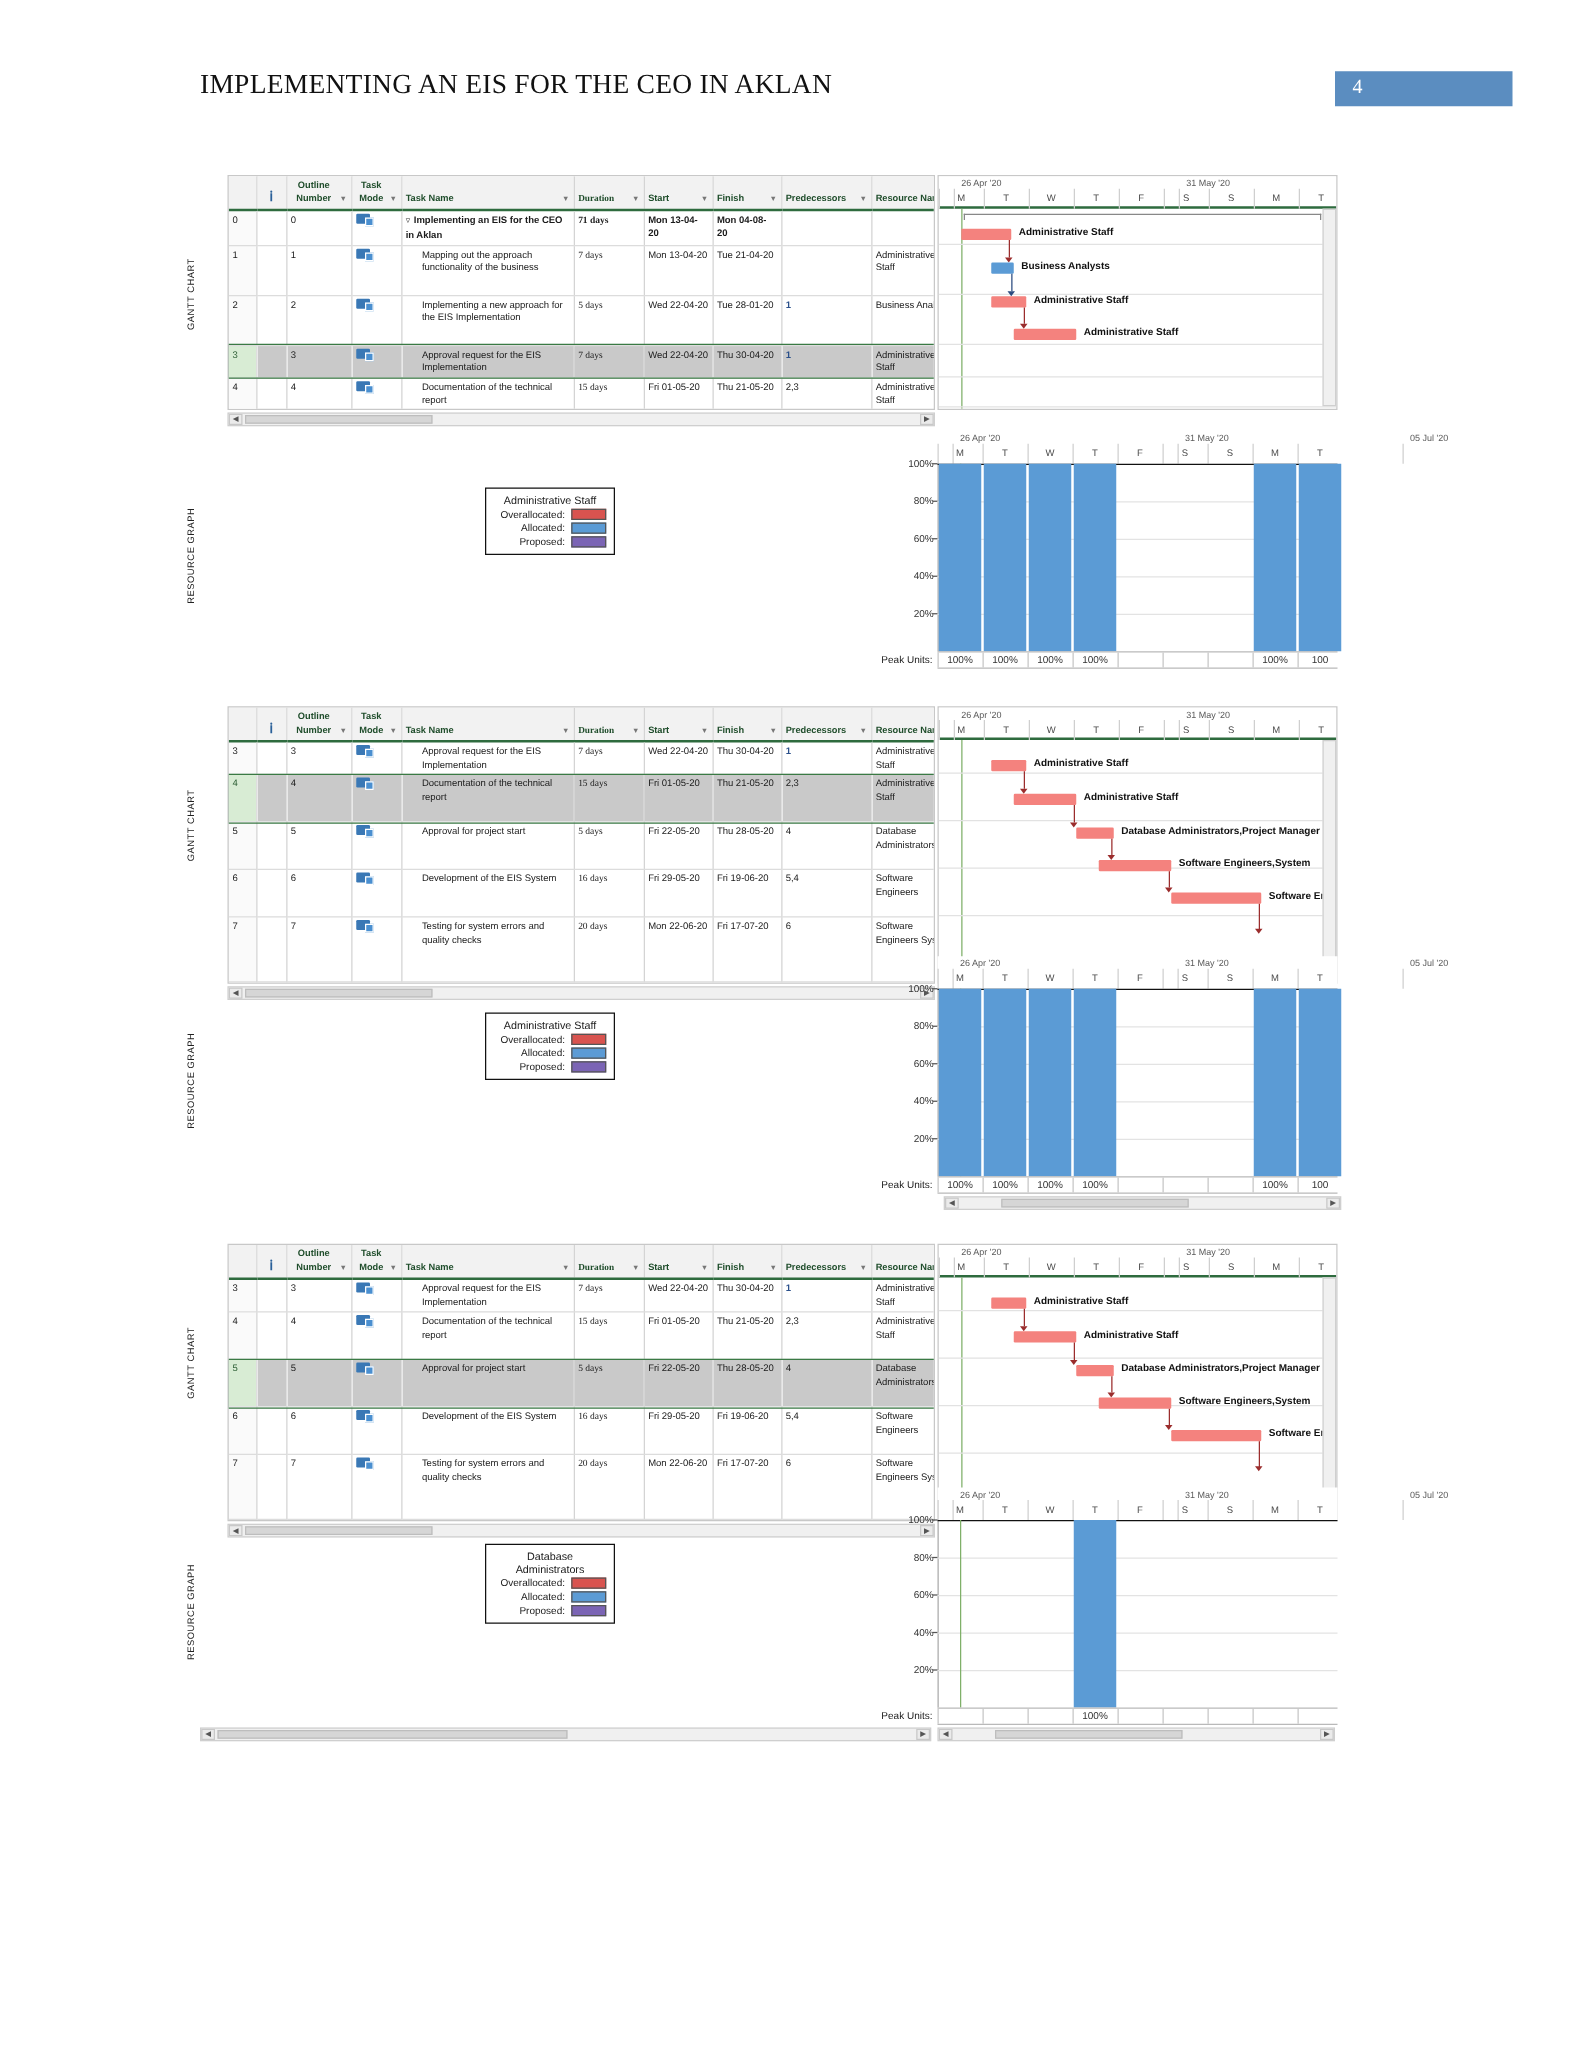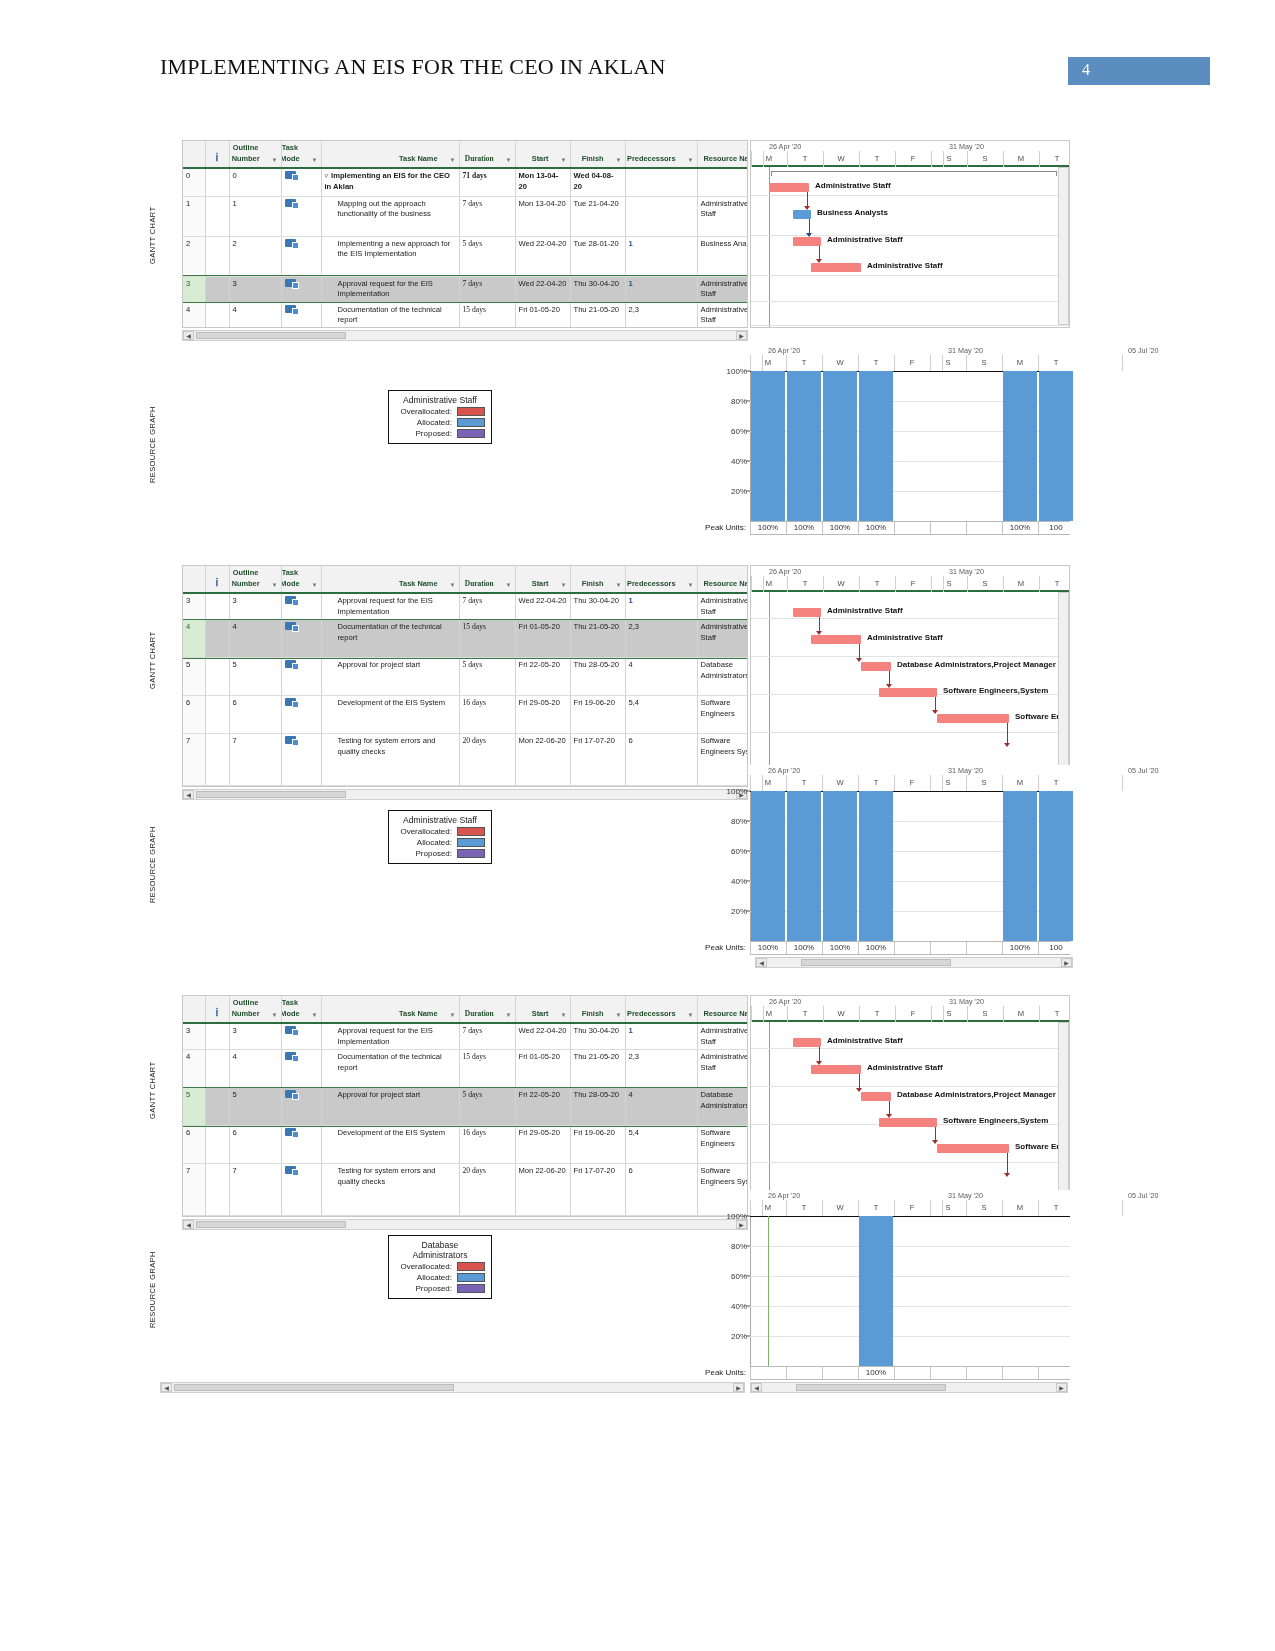--- a/index.html
+++ b/index.html
@@ -50,21 +50,21 @@
     padding:2px 3px; vertical-align:top;
     overflow:hidden; line-height:10.5px;
   }
   .grid-table thead th {
     background:#f2f2f2;
     border-bottom:2px solid #2e6b3e;
     color:#1f4d2b; font-weight:bold;
     font-size:7.4px; vertical-align:bottom;
     height:26px; padding-bottom:3px;
   }
-  .hdr-inner { display:flex; justify-content:flex-end; align-items:flex-end; gap:12px; }
+  .hdr-inner { display:flex; justify-content:space-between; align-items:flex-end; gap:2px; }
   .hdr-caret { color:#777; font-size:6px; line-height:8px; }
   .col-rownum  { width:22px; background:#f4f4f4; border-right:1px solid #cfcfcf;
                  color:#777; font-size:7.5px; text-align:left; }
   .col-info    { width:24px; }
   .col-outline { width:52px; }
   .col-mode    { width:40px; }
   .col-name    { width:138px; }
   .col-dur     { width:56px;font-family:Liberation Serif, serif; }
   .col-start   { width:55px; }
   .col-finish  { width:55px; }
@@ -211,21 +211,21 @@
           </thead>
           <tbody>
             <tr style="height: 28px;">
               <td class="rownum-cell">0</td>
               <td class="col-info"></td>
               <td class="col-outline">0</td>
               <td class="col-mode"><span class="mode-icon"></span></td>
               <td class="col-name"><span class="summary-caret">▿</span><span class="summary-name">Implementing an EIS for the CEO in Aklan</span></td>
               <td class="col-dur" style="font-weight: bold;">71 days</td>
               <td class="col-start" style="font-weight: bold;">Mon 13-04-20</td>
-              <td class="col-finish" style="font-weight: bold;">Wed 04-08-20</td>
+              <td class="col-finish" style="font-weight: bold;">Mon 04-08-20</td>
               <td class="col-pred"><span></span></td>
               <td class="col-res"></td>
             </tr>
             <tr style="height: 40px;">
               <td class="rownum-cell">1</td>
               <td class="col-info"></td>
               <td class="col-outline">1</td>
               <td class="col-mode"><span class="mode-icon"></span></td>
               <td class="col-name indent1"><span>Mapping out the approach functionality of the business</span></td>
               <td class="col-dur">7 days</td>

